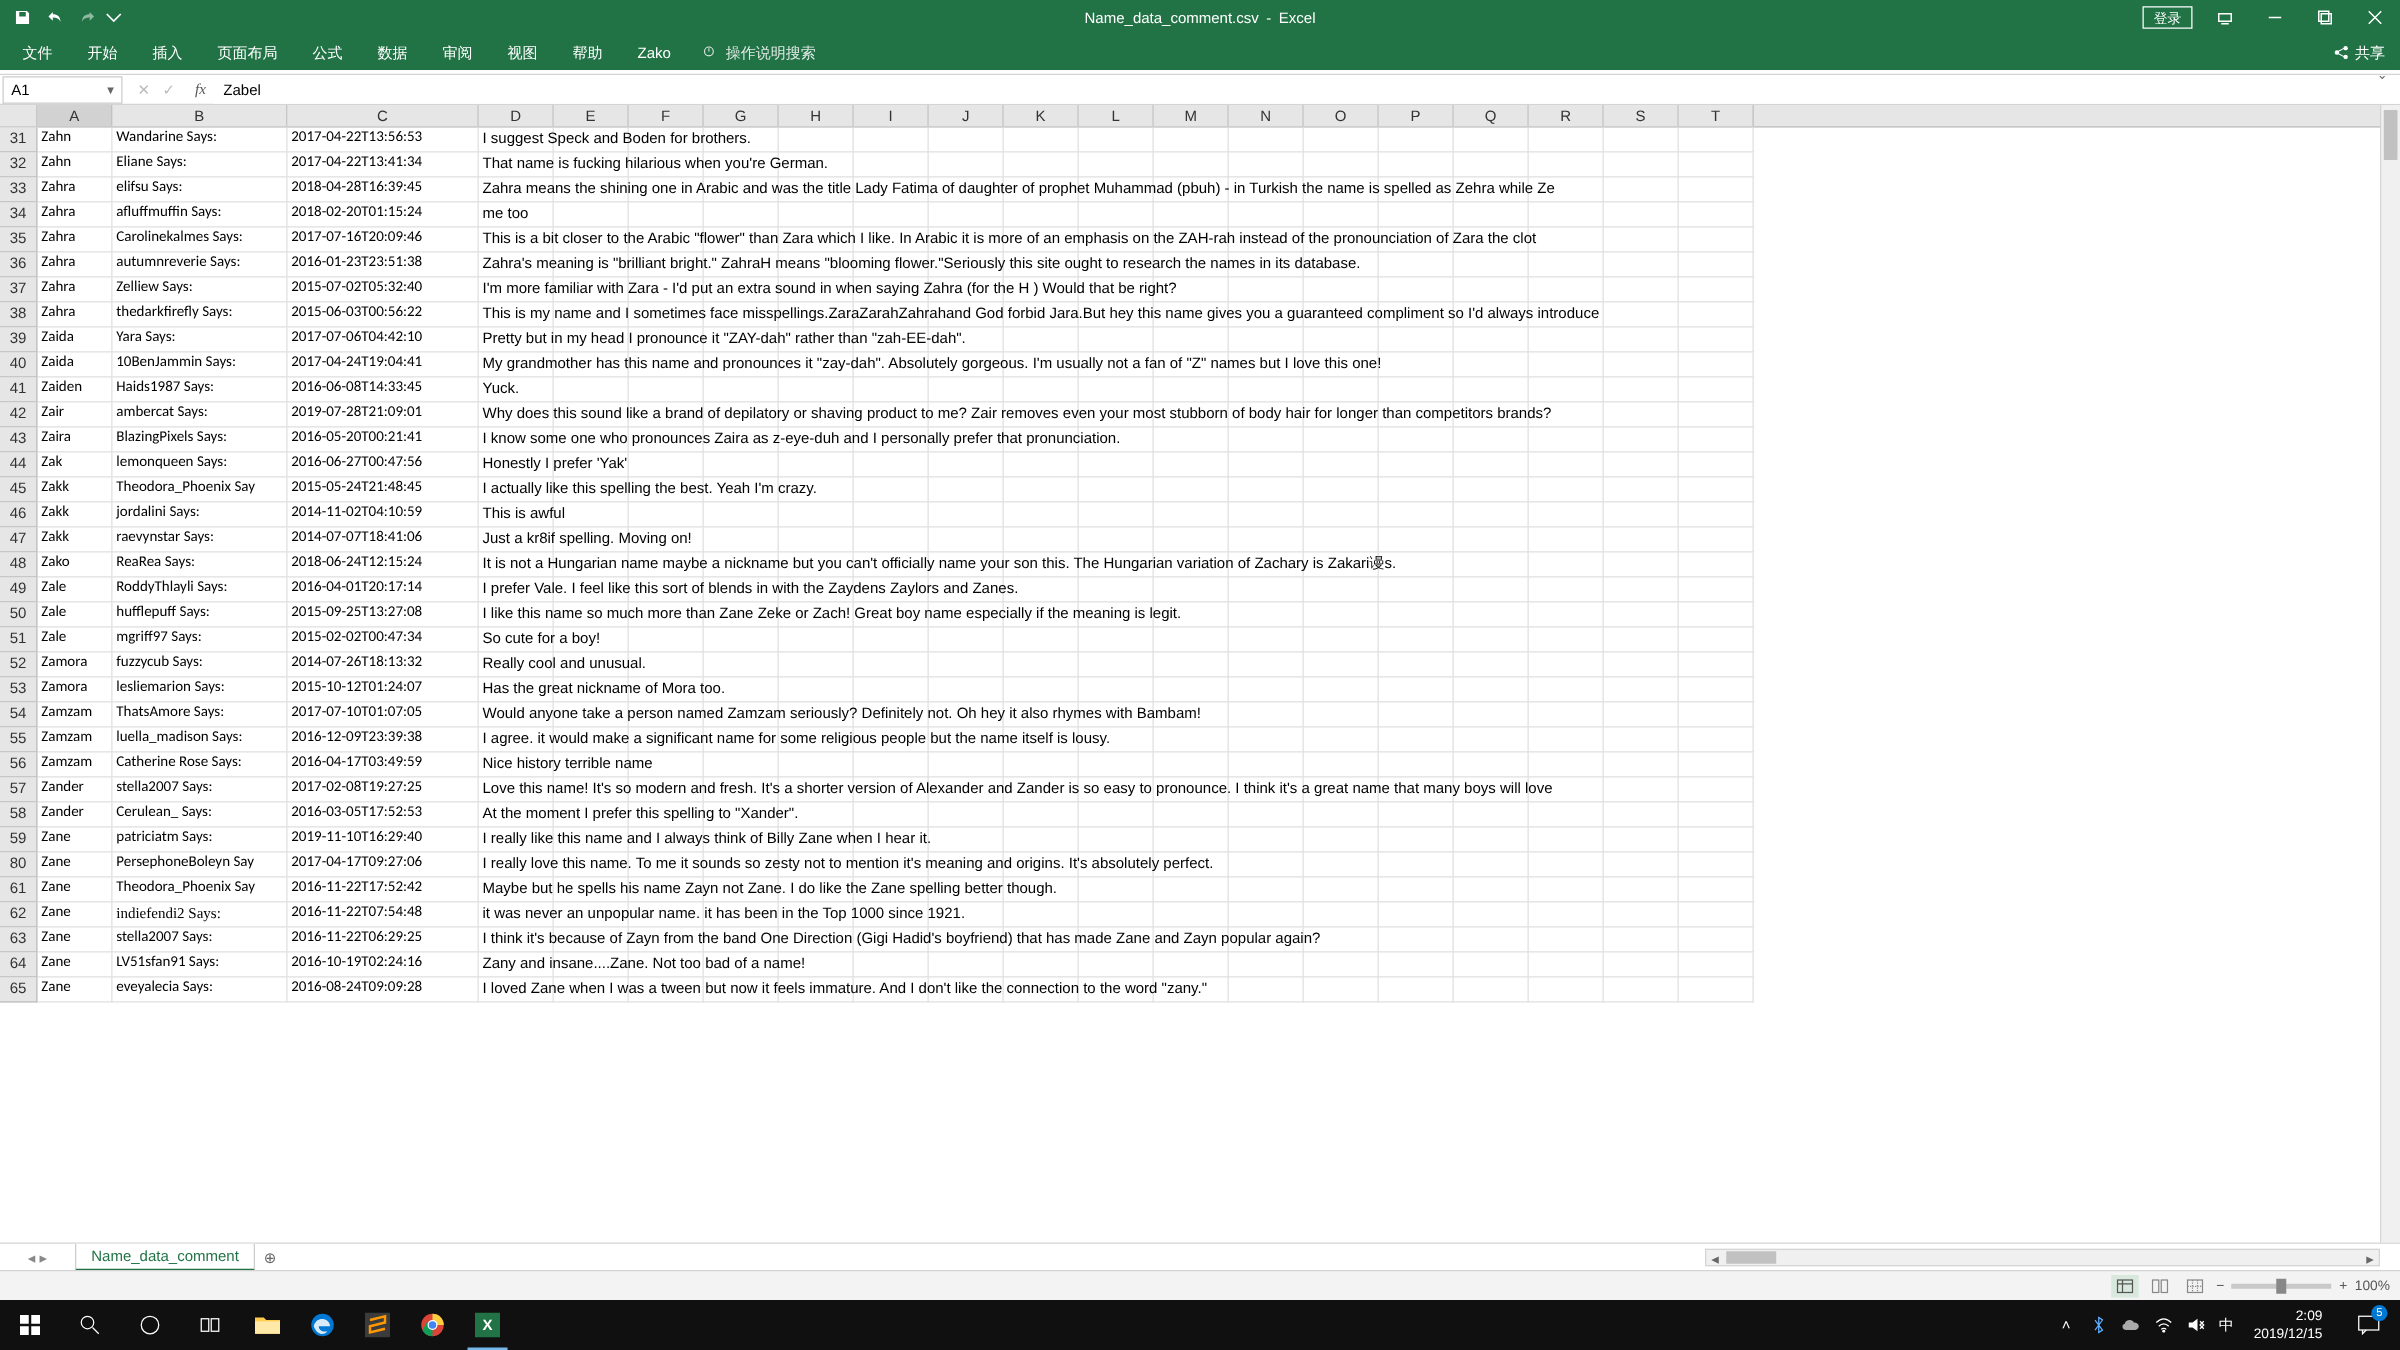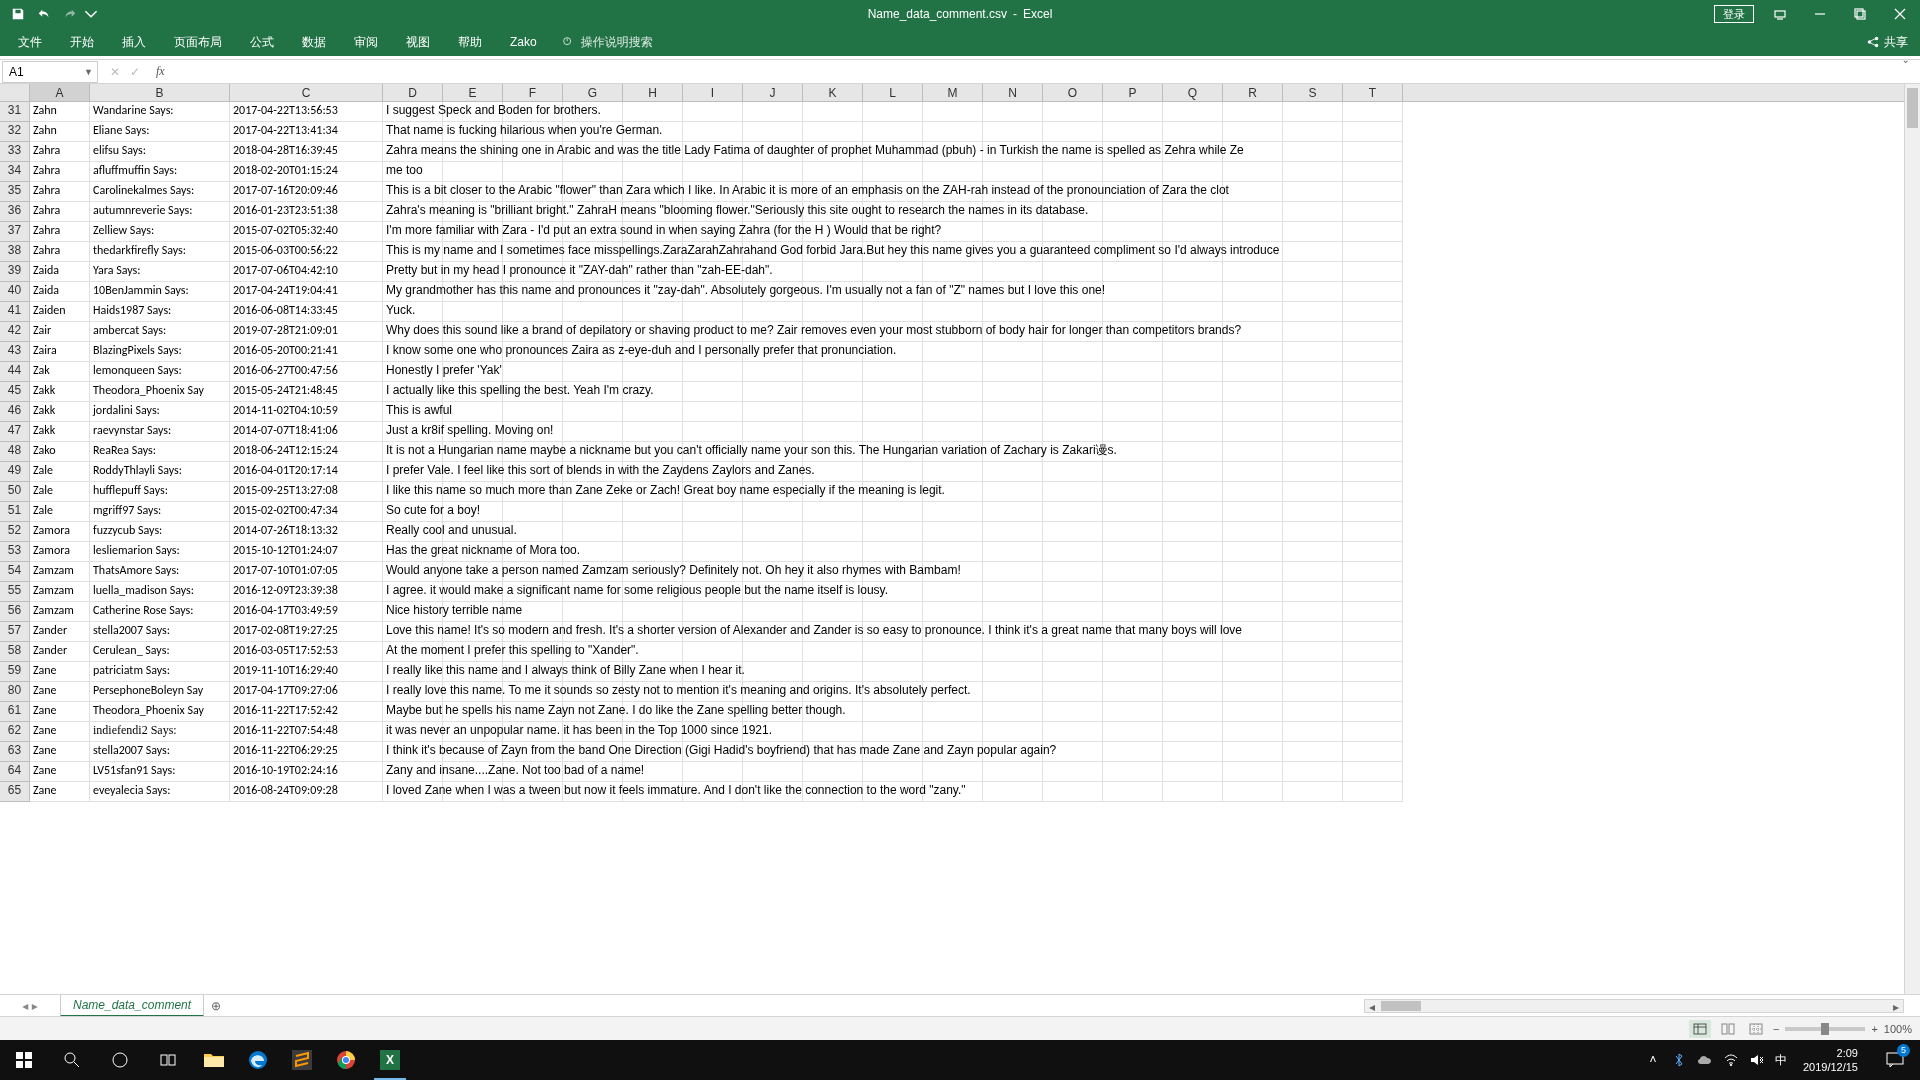--- a/index.html
+++ b/index.html
@@ -46,21 +46,21 @@
 .rh { width:30px; text-align:center; line-height:17.5px; background:#e6e6e6; border-right:1px solid #bdbdbd; border-bottom:1px solid #bdbdbd; color:#333; flex-shrink:0; }
 .cell { border-right:1px solid #e0e0e0; border-bottom:1px solid #e0e0e0; padding: 0 3px; line-height:17.5px; white-space:nowrap; overflow:visible; font-family: Calibri, "Segoe UI", sans-serif; }
 .cell.overflow { overflow: visible; position: relative; }
 .cell.overflow span { position: absolute; white-space: nowrap; }
 .right-sb { width:16px; background:#f0f0f0; border-left:1px solid #d4d4d4; position:absolute; right:0; top:0; bottom:0; }
 .sb-thumb { position:absolute; left:2px; right:2px; background:#c1c1c1; border-radius:1px; }
 
 
 .sheettabs { position:absolute; bottom:24px; left:0; right:0; height:22px; background:#fff; border-top:1px solid #d4d4d4; display:flex; align-items:center; font-size:12px; }
 .st-nav { width:60px; display:flex; justify-content:center; gap:8px; color:#888; }
-.st-tab { padding:0 12px; height:22px; line-height:20px; border:1px solid #ccc; border-top:none; background:#fff; color:#217346; border-bottom:2px solid #217346;font-style:italic; }
+.st-tab { padding:0 12px; height:22px; line-height:20px; border:1px solid #ccc; border-top:none; background:#fff; color:#217346; border-bottom:2px solid #217346; }
 .st-add { width:24px; text-align:center; color:#666; }
 .hscroll { flex:1; display:flex; align-items:center; justify-content:flex-end; padding-right:16px; }
 .hscroll-track { width:540px; height:14px; background:#f0f0f0; position:relative; border:1px solid #d4d4d4; }
 .hscroll-thumb { position:absolute; top:1px; bottom:1px; background:#c1c1c1; }
 
 
 .statusbar { position:absolute; bottom:0; left:0; right:0; height:24px; background:#f3f3f3; border-top:1px solid #d4d4d4; display:flex; align-items:center; font-size:11px; color:#555; }
 .sb-right { margin-left:auto; display:flex; align-items:center; gap:6px; padding-right:8px; }
 .view-btn { width:22px; height:18px; display:flex; align-items:center; justify-content:center; border:1px solid transparent; }
 .view-btn.on { background:#d8e8dd; }
@@ -177,20 +177,21 @@
 <div class="namebar">
   <div class="namebox">
     <span>A1</span>
       <span class="dd">▼</span>
   </div>
   <div class="fx-btns">
     <div class="fx-btn" style="color:#bbb">✕</div>
     <div class="fx-btn" style="color:#bbb">✓</div>
   </div>
   <span class="fx-label">fx</span>
+  <input class="formula-input" value="Zabel" style="">
 </div>
 
 <div class="grid-wrap">
   <div class="col-headers" id="col-headers">
       <div class="corner"></div>
       <div class="ch sel" style="width: 60px;">A</div>
       <div class="ch" style="width: 140px;">B</div>
       <div class="ch" style="width: 153px;">C</div>
       <div class="ch" style="width: 60px;">D</div>
       <div class="ch" style="width: 60px;">E</div>

